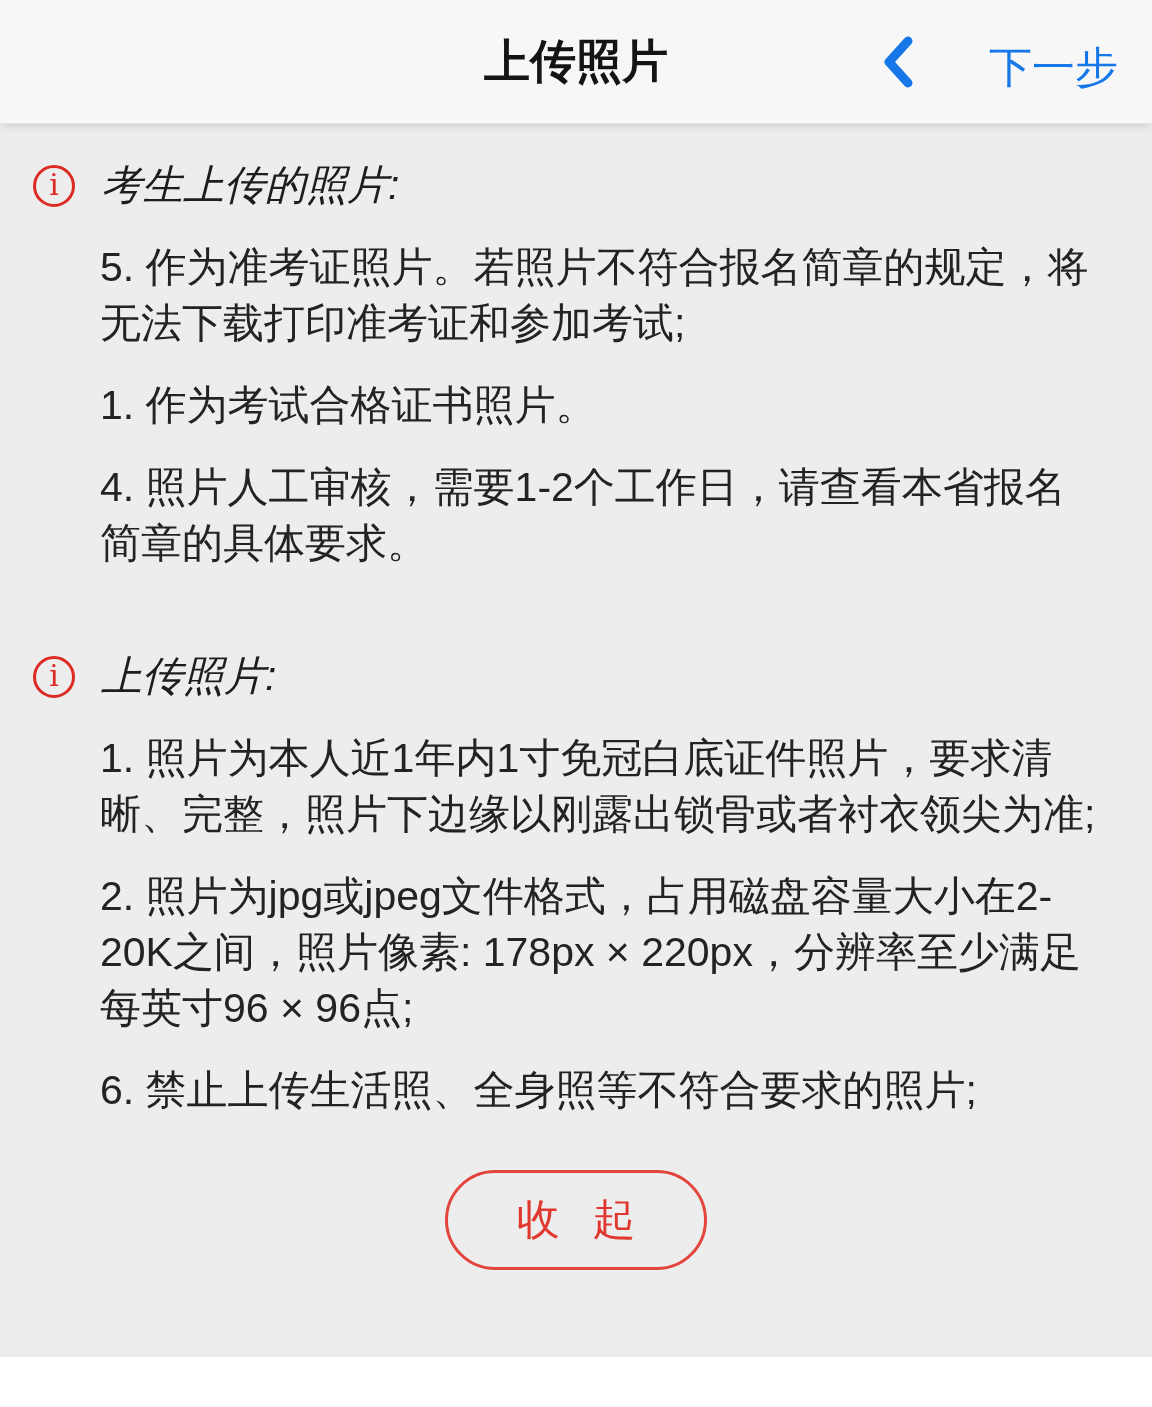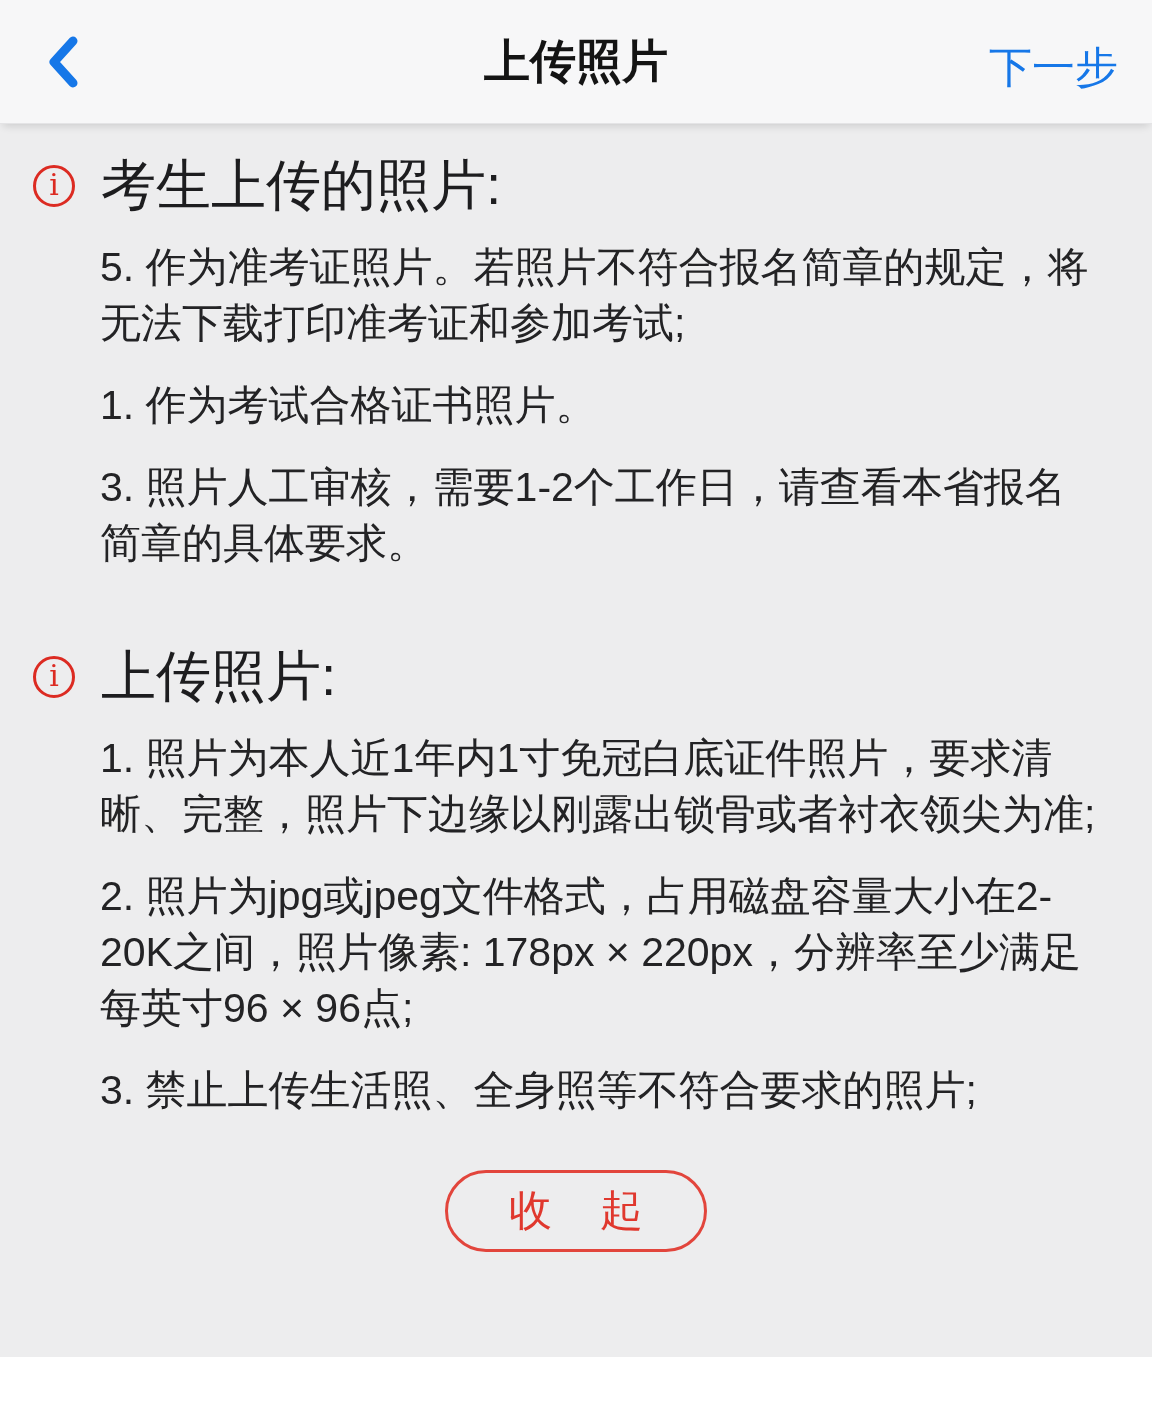--- a/index.html
+++ b/index.html
@@ -14,21 +14,21 @@
   .screen { width: 1152px; height: 1407px; display: flex; flex-direction: column; }
 
   
   .navbar {
     position: relative;
     height: 124px;
     flex: 0 0 124px;
     background: #f7f7f8;
     display: flex;
     align-items: center;
-    justify-content: space-between;
+    justify-content: flex-end;
     padding: 0 34px;
     box-shadow: 0 5px 8px -3px rgba(0,0,0,0.14);
     border-bottom: 1px solid #e4e4e6;
     z-index: 5;
   }
   .nav-back {
     width: 120px;
     display: flex;
     align-items: center;
     cursor: pointer;
@@ -78,45 +78,46 @@
     display: flex;
     align-items: center;
     justify-content: center;
     font-family: "DejaVu Serif", "Liberation Serif", serif;
     font-size: 30px;
     line-height: 1;
     padding-bottom: 2px;
   }
   .section-title {
     margin: 0;
-    font-size: 55px;
+    font-size: 41px;
     font-weight: 400;
     line-height: 55px;
     color: #1d1d1f;
+    font-style: italic;
   }
   .item {
     margin: 26px 52px 0 100px;
     font-size: 41px;
     line-height: 56px;
     color: #232325;
   }
 
   
   .collapse-btn {
     display: flex;
     align-items: center;
     justify-content: center;
     margin: 52px auto 0 auto;
-    width: 262px; height: 82px;
+    width: 262px; height: 100px;
     border: 3px solid #e2453c;
     border-radius: 50px;
     background: transparent;
     color: #e0382e;
     font-size: 43px;
-    font-family: Liberation Mono, monospace;
+    font-family: Liberation Serif, serif;
     word-spacing: 22px;
     cursor: pointer;
   }
 
   
   .bottom-strip { flex: 1 1 auto; background: #ffffff; }
 </style>
 </head>
 <body>
 
@@ -134,31 +135,31 @@
 
   <main class="content">
 
     <section class="section">
       <div class="section-head">
         <span class="info-icon">i</span>
         <h2 class="section-title">考生上传的照片:</h2>
       </div>
       <p class="item">5. 作为准考证照片。若照片不符合报名简章的规定，将无法下载打印准考证和参加考试;</p>
       <p class="item">1. 作为考试合格证书照片。</p>
-      <p class="item">3. 照片人工审核，需要1-2个工作日，请查看本省报名简章的具体要求。</p>
+      <p class="item">4. 照片人工审核，需要1-2个工作日，请查看本省报名简章的具体要求。</p>
     </section>
 
     <section class="section">
       <div class="section-head">
         <span class="info-icon">i</span>
         <h2 class="section-title">上传照片:</h2>
       </div>
       <p class="item">1. 照片为本人近1年内1寸免冠白底证件照片，要求清晰、完整，照片下边缘以刚露出锁骨或者衬衣领尖为准;</p>
       <p class="item">2. 照片为jpg或jpeg文件格式，占用磁盘容量大小在2-20K之间，照片像素: 178px × 220px，分辨率至少满足每英寸96 × 96点;</p>
-      <p class="item">3. 禁止上传生活照、全身照等不符合要求的照片;</p>
+      <p class="item">6. 禁止上传生活照、全身照等不符合要求的照片;</p>
     </section>
 
     <button class="collapse-btn">收 起</button>
 
   </main>
 
   <div class="bottom-strip"></div>
 
 </div>
 

